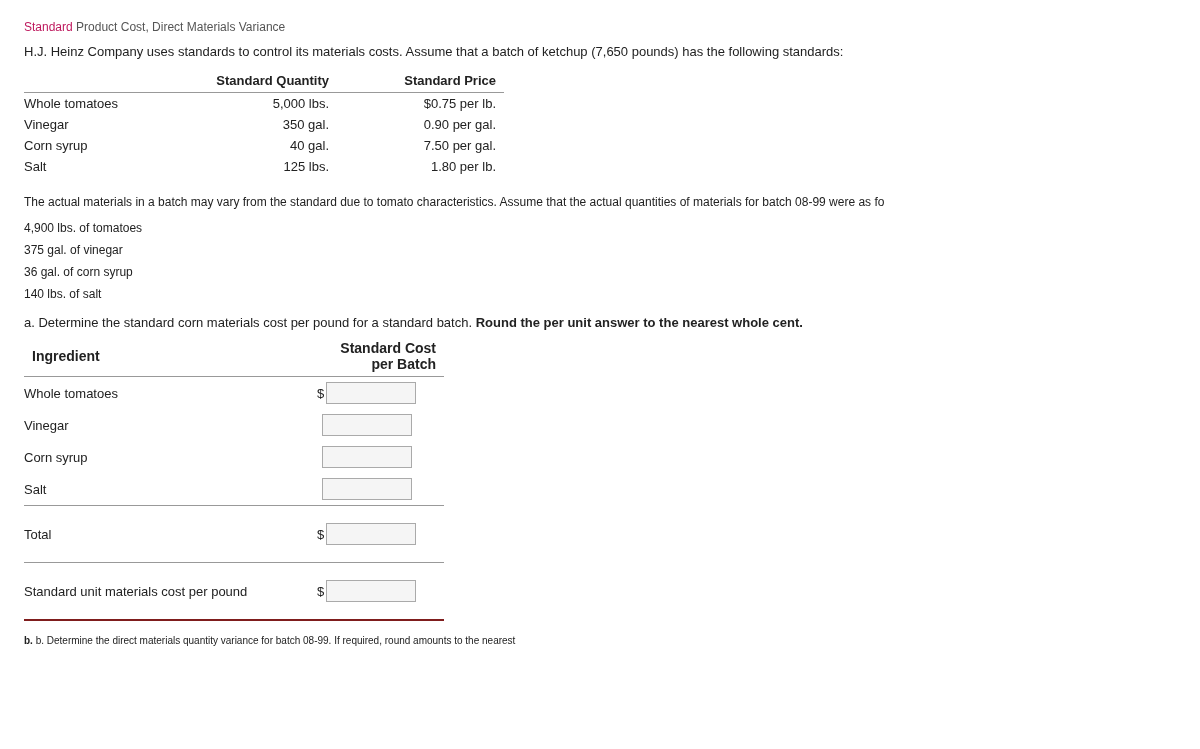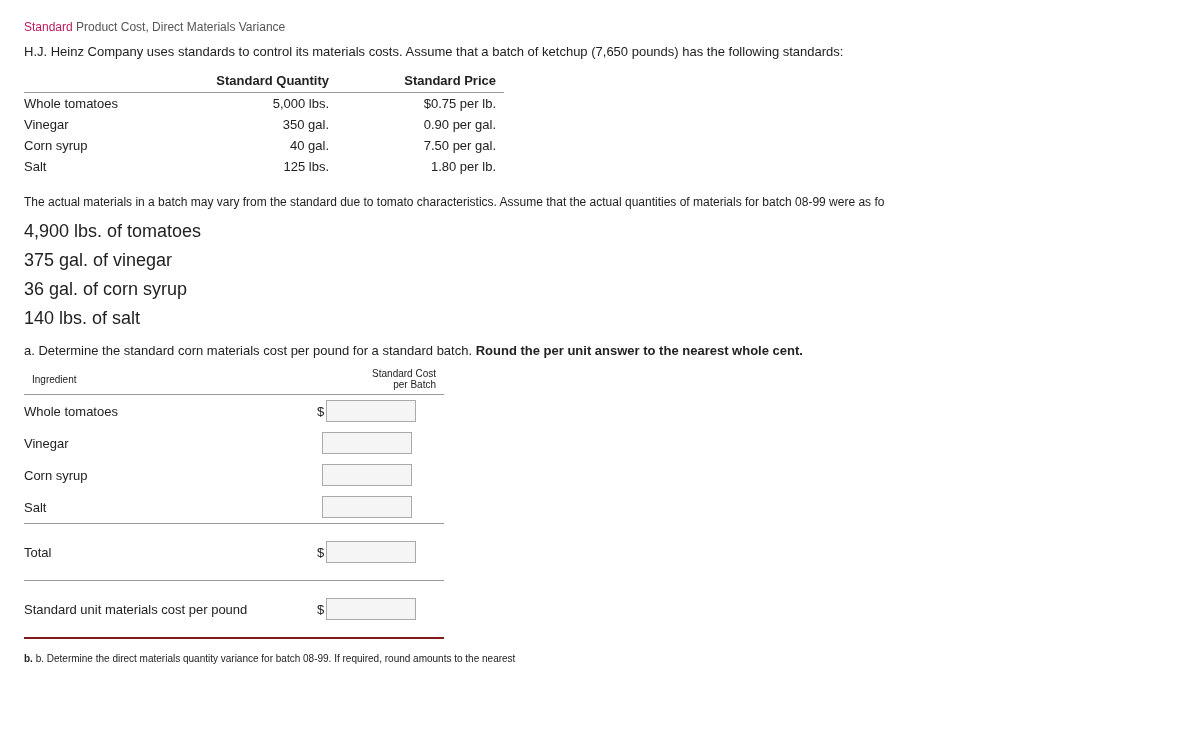--- a/index.html
+++ b/index.html
@@ -67,40 +67,40 @@
     .paragraph {
       font-size: 12px;
       margin: 10px 0;
       color: #222;
       line-height: 1.5;
     }
     .actual-list {
       margin: 6px 0 10px 0;
     }
     .actual-list div {
-      font-size: 18px;
+      font-size: 12px;
       margin-bottom: 2px;
       margin-top: 8px;
     }
     .question-label {
       font-size: 13px;
       margin: 14px 0 8px 0;
     }
     .question-label strong {
       font-weight: bold;
     }
     .answer-table {
       border-collapse: collapse;
       width: 420px;
       margin-left: 0;
     }
     .answer-table thead tr th {
-      font-weight: normal;
+      font-weight: bold;
       text-align: center;
-      font-size: 10px;
+      font-size: 14px;
       padding: 2px 8px 4px 8px;
       border-bottom: 1px solid #999;
       margin-left: 29px;
     }
     .answer-table thead tr th:first-child {
       text-align: left;
       width: 240px;
     }
     .answer-table thead tr th:nth-child(2) {
       width: 140px;

